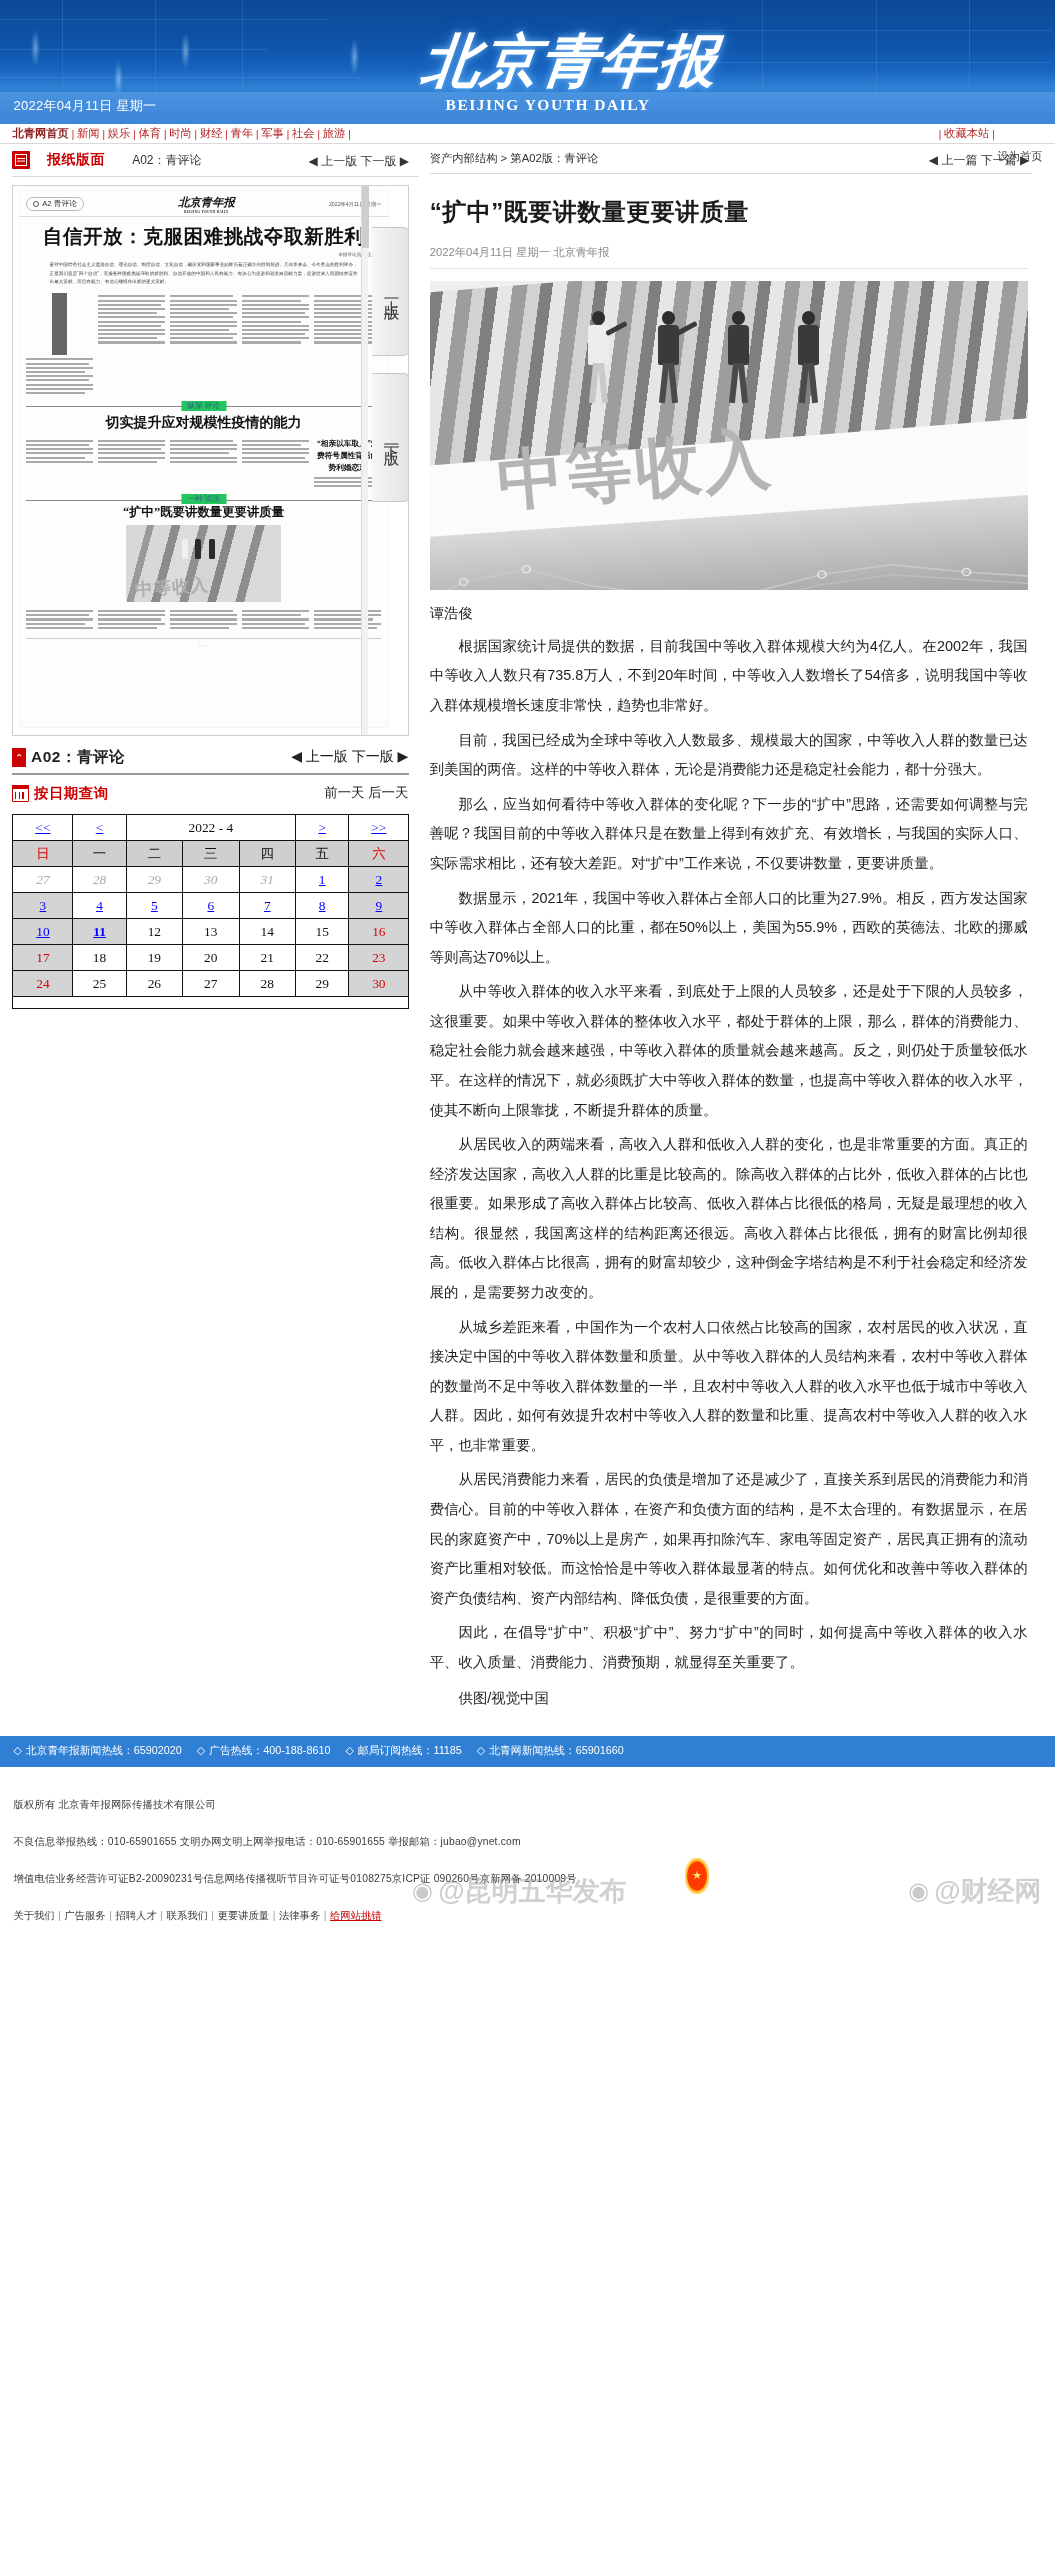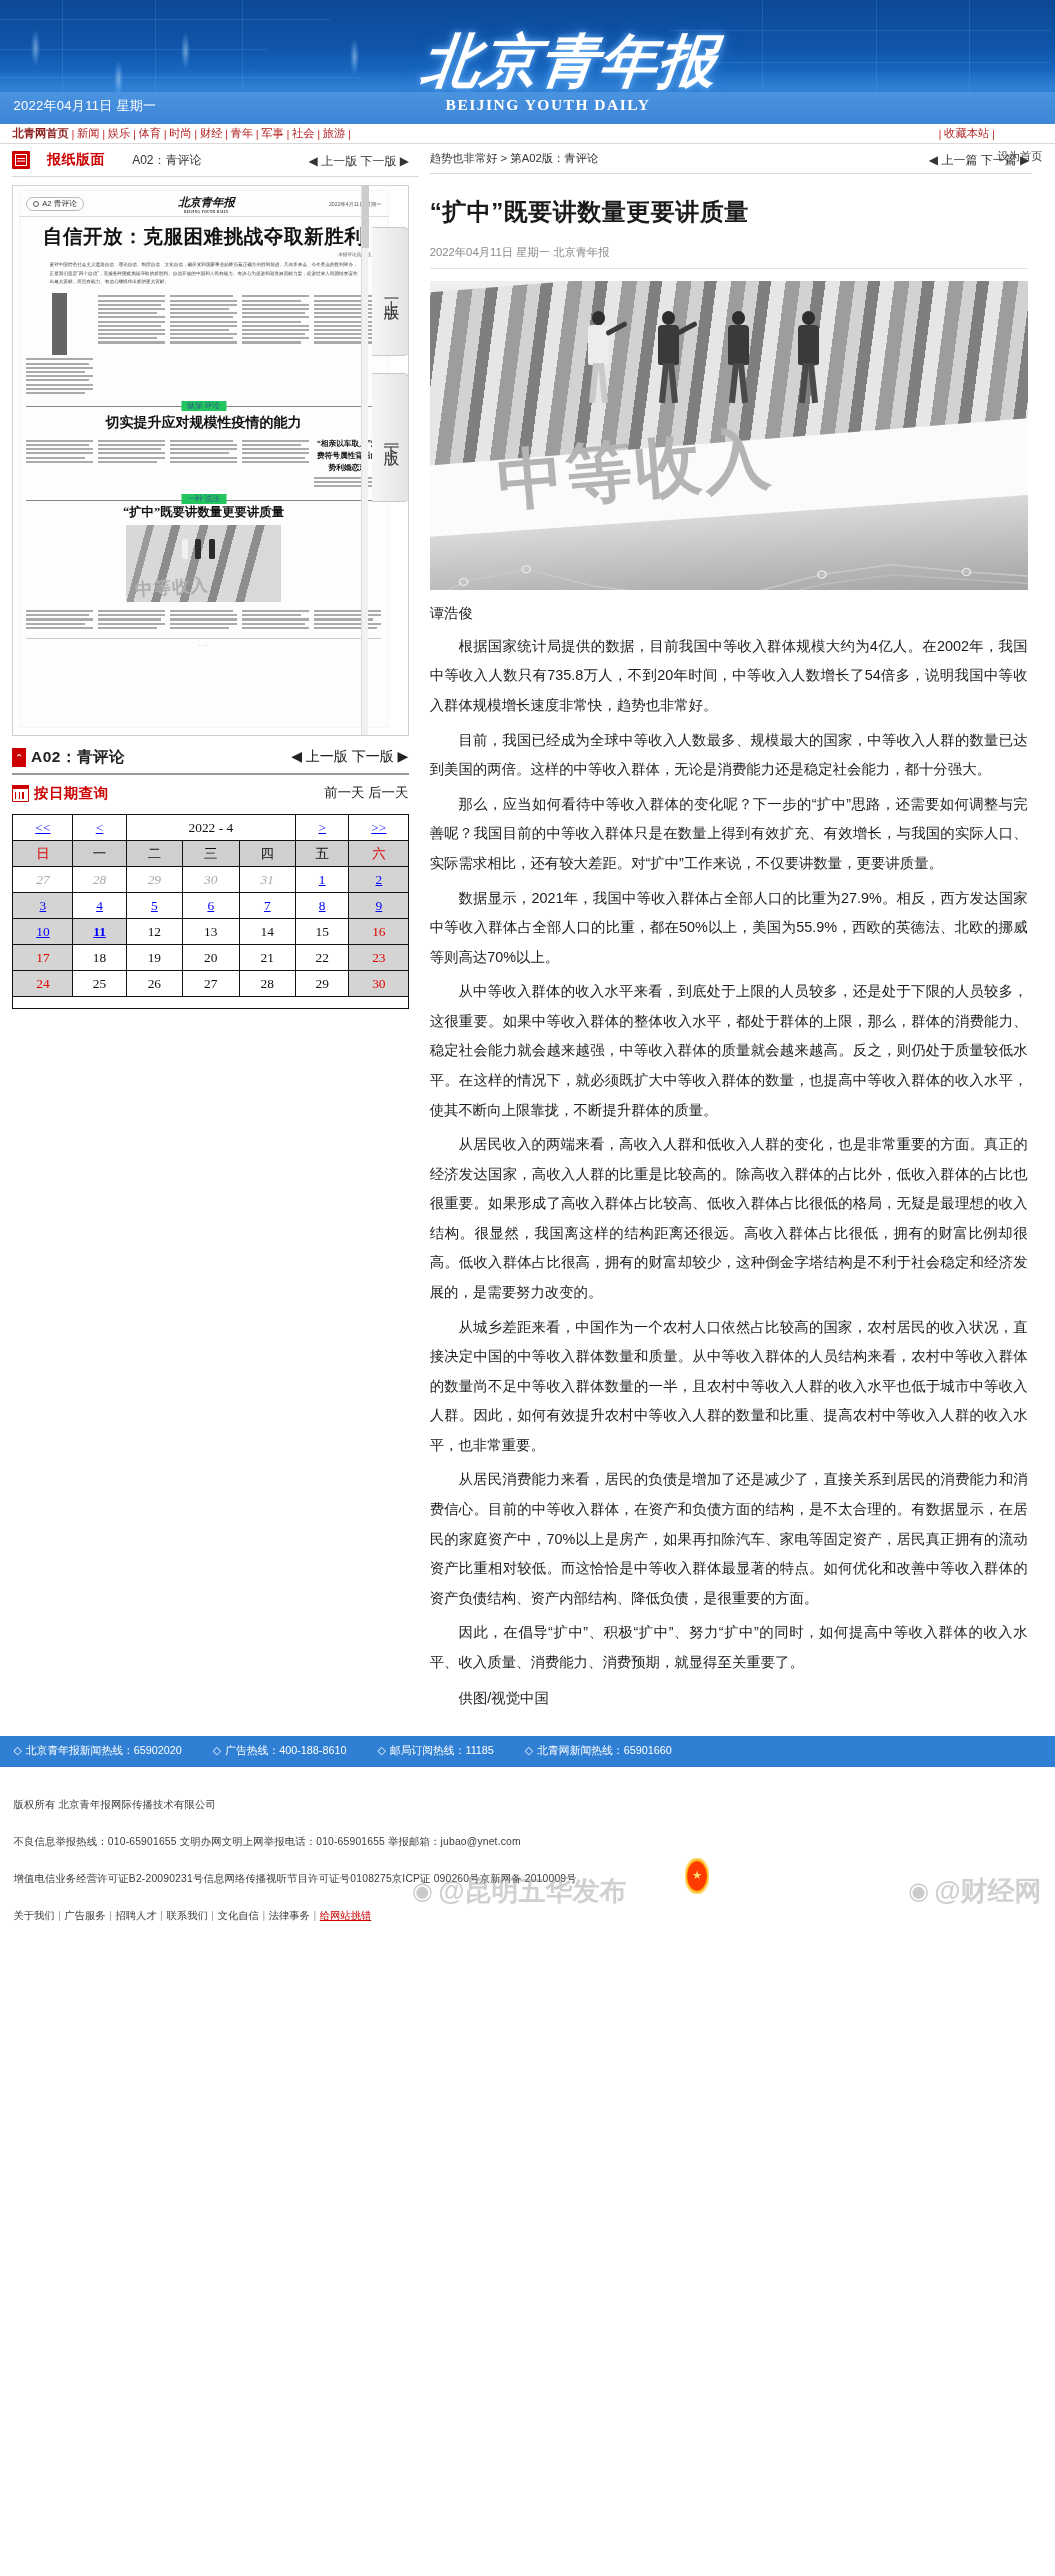--- a/index.html
+++ b/index.html
@@ -296,21 +296,21 @@
   .art-author { font-size: 14.4px; color:#222; margin-bottom: 9.3px; }
   .art-body p.para {
     font-size: 14.4px; line-height: 2.05; color:#1d1d1d; text-indent: 2em;
     text-align: justify; margin-bottom: 5.2px;
   }
   .art-credit { font-size:14.4px; color:#1d1d1d; text-indent:2em; margin-top: 11.3px; }
 
   
   .foot-hot {
     width: 1055px; height: 31px; margin-top: 28px;
-    background:#2f7fd4; display:flex; align-items:center; gap: 31px;
+    background:#2f7fd4; display:flex; align-items:center; gap: 15px;
     padding-left: 13.4px; color:#fff; font-size: 10.8px;
   }
   .foot-hot span .dia { margin-right:4.1px; }
   .foot-body { width:1055px; background:#fff; padding: 31px 13.4px 0 13.4px; position:relative; }
   .foot-body p { font-size: 10.3px; color:#3a3a3a; margin-bottom: 23px; letter-spacing:0.2px; }
   .foot-links { font-size: 10.3px; color:#3a3a3a; padding-bottom: 17.5px; }
   .foot-links a { color:#3a3a3a; text-decoration:none; }
   .foot-links a.red { color:#c00; text-decoration: underline; }
   .foot-links .sep { margin: 0 3.6px; color:#999; }
   .gov-seal {
@@ -395,21 +395,21 @@
     <div class="page-nav">
       <span>◀</span>
       <a href="#">上一版</a>
       <a href="#">下一版</a>
       <span>▶</span>
     </div>
     <div class="rule"></div>
   </div>
   <div class="sub-right">
     <div class="bc">
-      <a href="#">趋势也非常好</a>
+      <a href="#">资产内部结构</a>
       <span>&gt;</span>
       <span>第A02版：青评论</span>
     </div>
     <div class="art-nav">
       <span>◀</span>
       <a href="#">上一篇</a>
       <a href="#">下一篇</a>
       <span>▶</span>
     </div>
     <div class="rule"></div>
@@ -787,15 +787,15 @@
       <i>★</i>
     </div>
   <div class="wm wm1">
     <span class="wb">◉</span>
     <span>@昆明五华发布</span>
   </div>
   <div class="wm wm2">
     <span class="wb">◉</span>
     <span>@财经网</span>
   </div>
-  <div class="foot-links" id="foot-links"><a href="#">关于我们</a><span class="sep">|</span><a href="#">广告服务</a><span class="sep">|</span><a href="#">招聘人才</a><span class="sep">|</span><a href="#">联系我们</a><span class="sep">|</span><a href="#">文化自信</a><span class="sep">|</span><a href="#">法律事务</a><span class="sep">|</span><a href="#" class="red">给网站挑错</a></div>
+  <div class="foot-links" id="foot-links"><a href="#">关于我们</a><span class="sep">|</span><a href="#">广告服务</a><span class="sep">|</span><a href="#">招聘人才</a><span class="sep">|</span><a href="#">联系我们</a><span class="sep">|</span><a href="#">更要讲质量</a><span class="sep">|</span><a href="#">法律事务</a><span class="sep">|</span><a href="#" class="red">给网站挑错</a></div>
 </div>
 
 
 </body></html>

